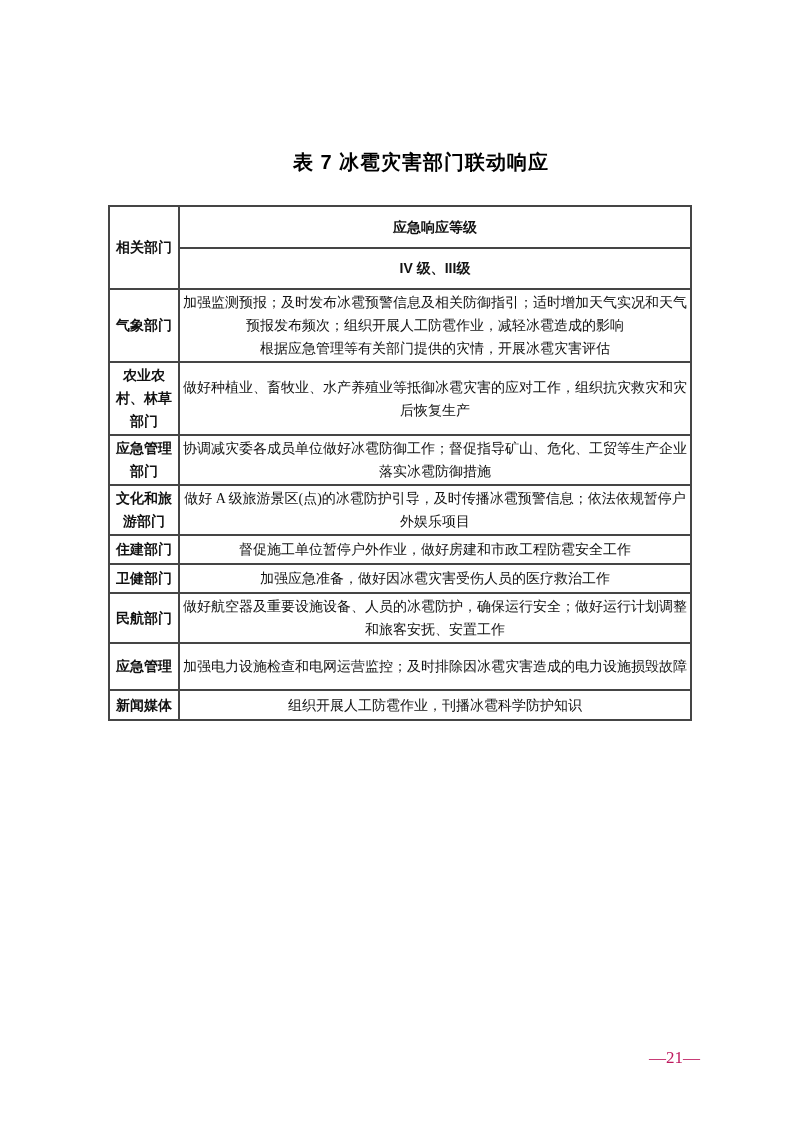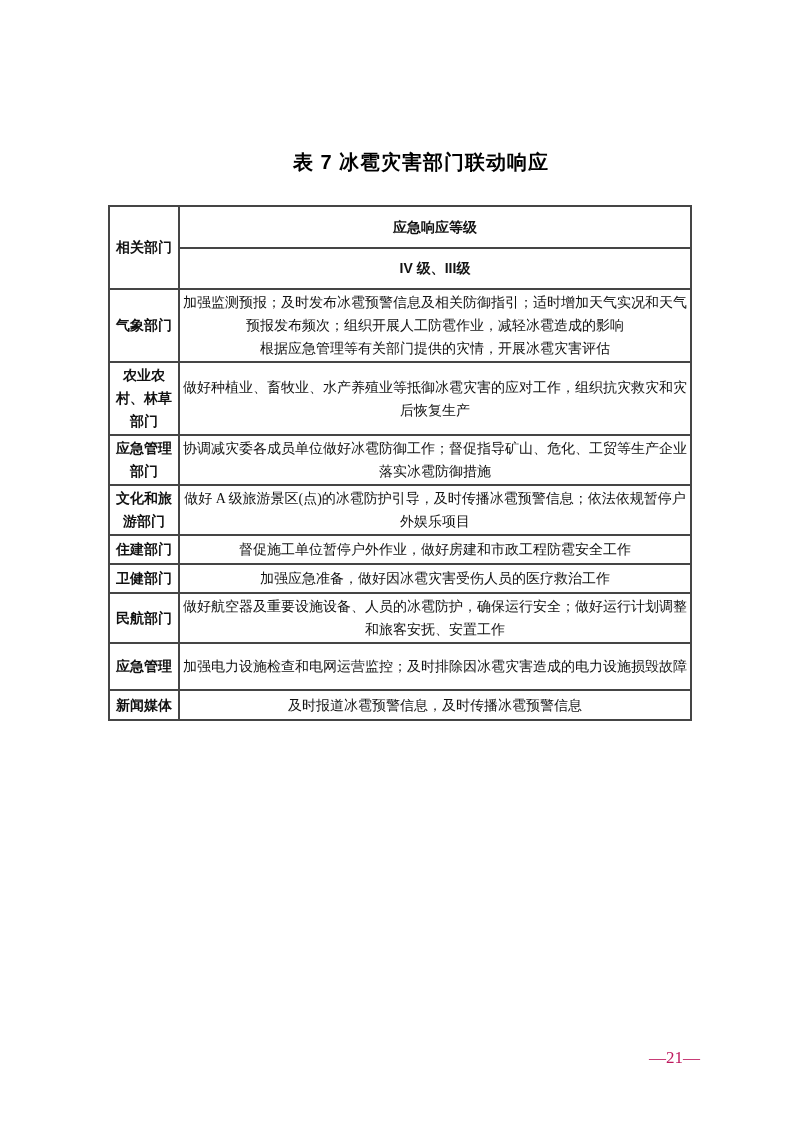--- a/index.html
+++ b/index.html
@@ -134,20 +134,20 @@
       <tr>
         <td class="dept-cell">民航部门</td>
         <td class="content-cell">做好航空器及重要设施设备、人员的冰雹防护，确保运行安全；做好运行计划调整和旅客安抚、安置工作</td>
       </tr>
       <tr>
         <td class="dept-cell">应急管理</td>
         <td class="content-cell">加强电力设施检查和电网运营监控；及时排除因冰雹灾害造成的电力设施损毁故障</td>
       </tr>
       <tr>
         <td class="dept-cell">新闻媒体</td>
-        <td class="content-cell">及时报道冰雹预警信息，及时传播冰雹预警信息</td>
+        <td class="content-cell">组织开展人工防雹作业，刊播冰雹科学防护知识</td>
       </tr>
     </tbody>
   </table>
 
   <div class="page-number">—21—</div>
 
 </div>
 
 </body></html>

